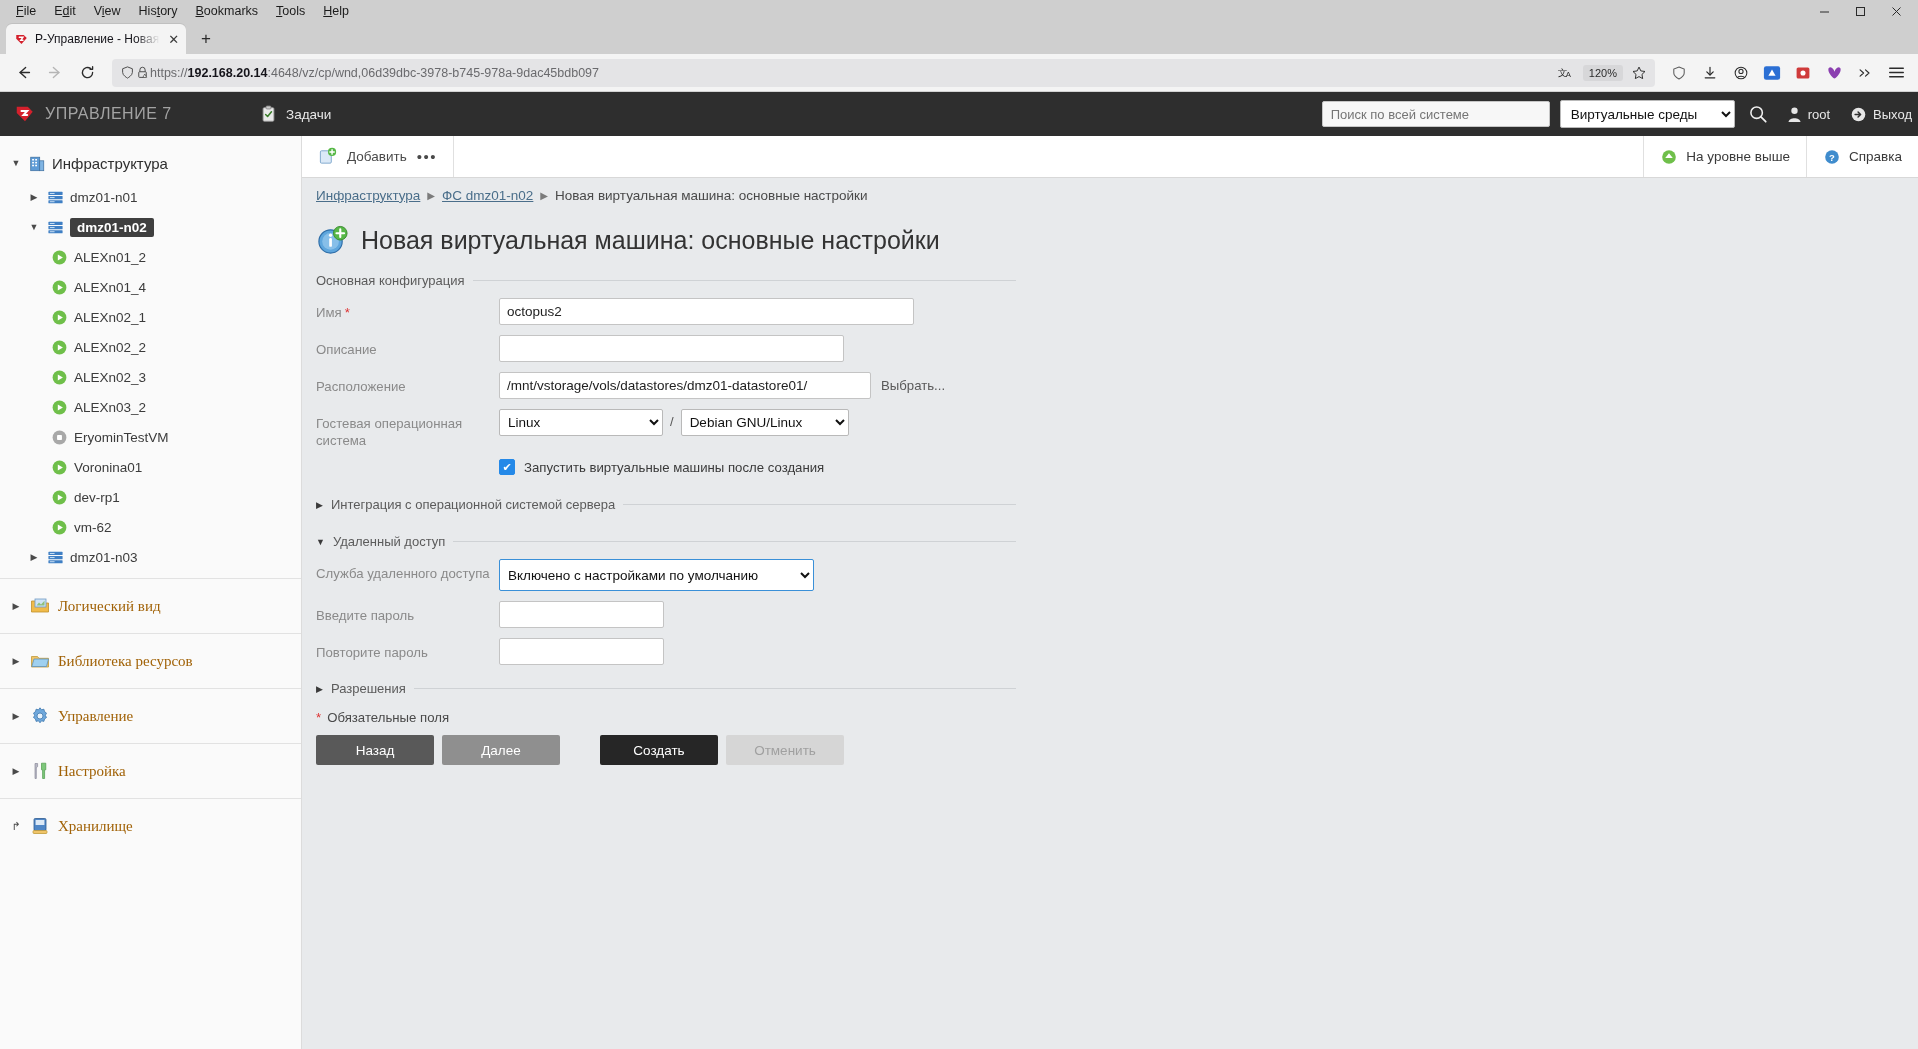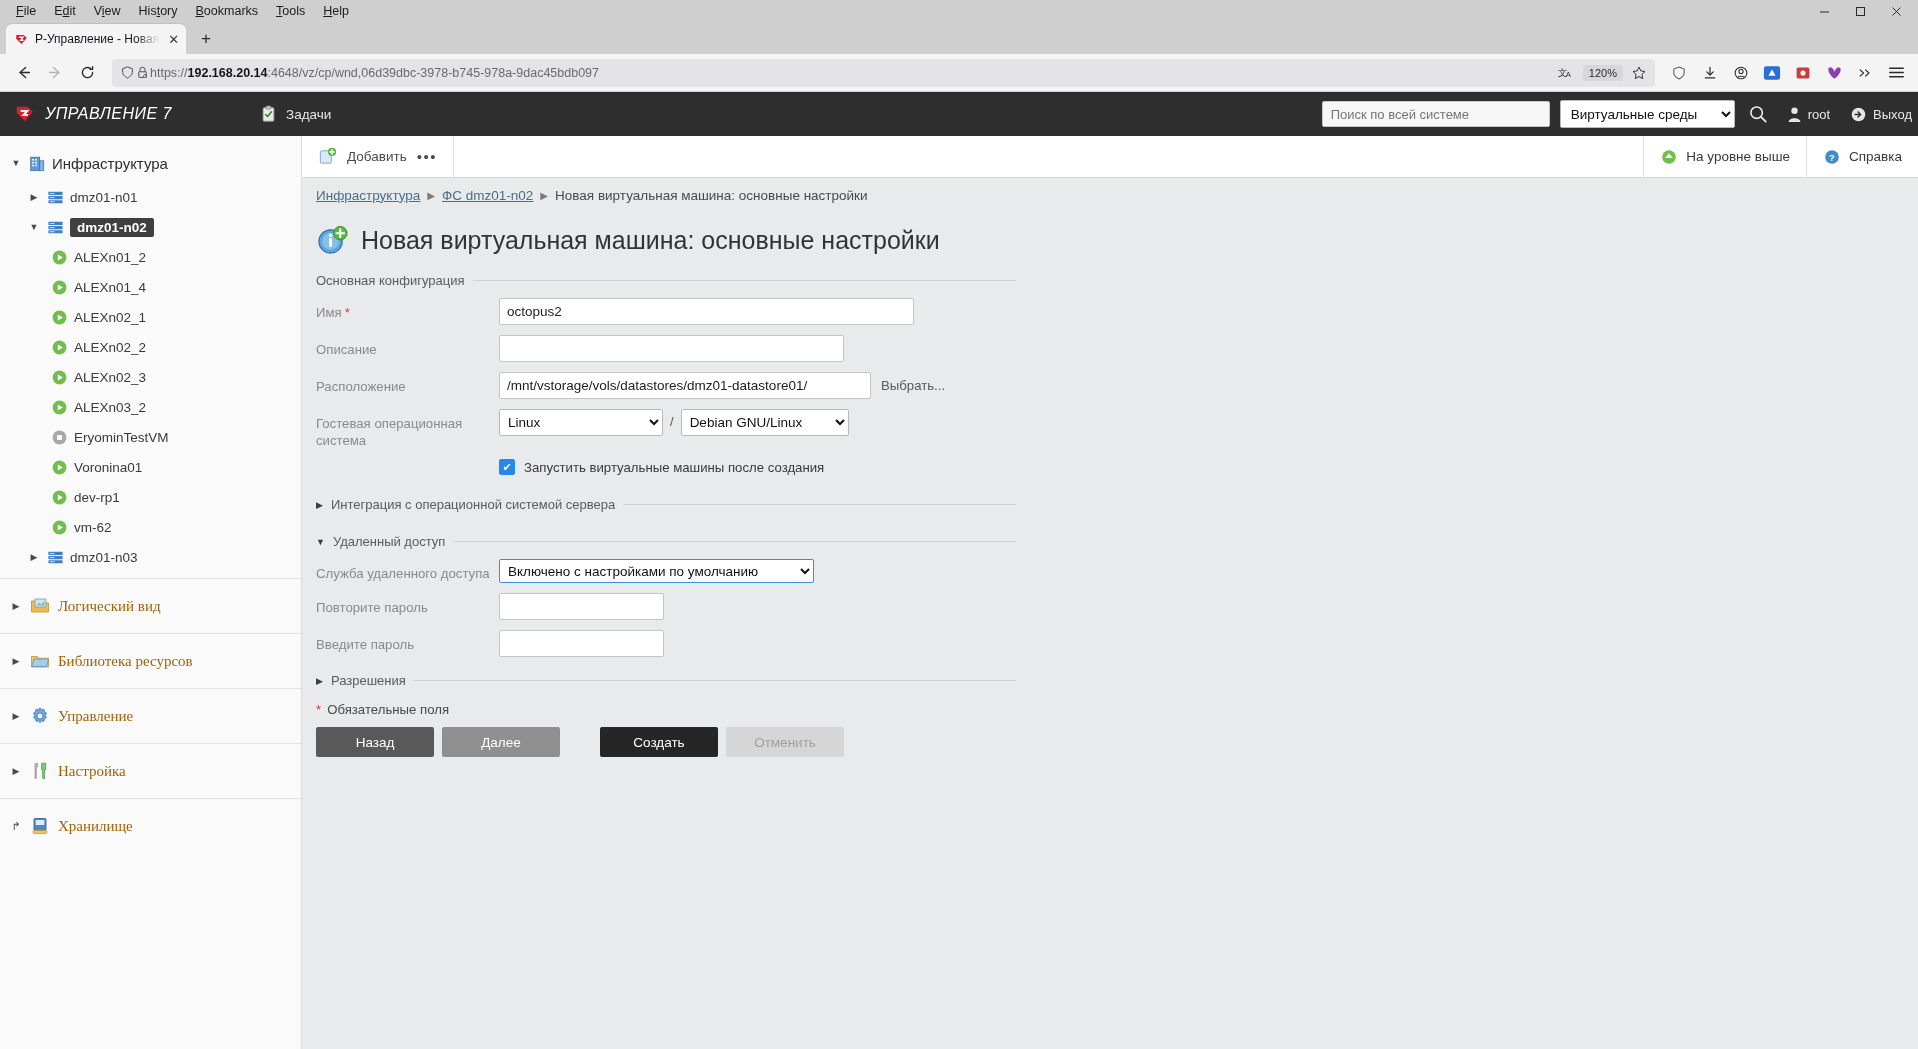--- a/index.html
+++ b/index.html
@@ -62,21 +62,21 @@
     background:#d7d7d9; border-radius:3px; font-size:11px; color:#2b2b2b; padding:2px 6px;
   }
   .toolbar-icons{ display:flex; align-items:center; gap:3px; }
   .tb-ic{ width:28px; height:28px; display:flex; align-items:center; justify-content:center; color:#2b2b2b; position:relative;}
 
   
   .app-header{
     height:44px; background:#2e2e2e; display:flex; align-items:center; color:#fff;
   }
   .brand{ display:flex; align-items:center; gap:9px; padding-left:14px; width:225px; }
-  .brand-text{ font-size:16px; letter-spacing:.5px; font-weight:400; color:#ffffff;font-style:italic; }
+  .brand-text{ font-size:16px; letter-spacing:.5px; font-weight:400; color:#a3a3a3; }
   .tasks{ display:flex; align-items:center; gap:9px; margin-left:35px; }
   .tasks-label{ font-size:13.5px; color:#e8e8e8; }
   .header-right{ margin-left:auto; display:flex; align-items:center; gap:10px; padding-right:6px; }
   .search-input{
     width:228px; height:26px; background:#f7f7f7; border:1px solid #c6c6c6; border-radius:2px;
     font-size:13px; color:#8a8a8a; padding:0 8px; font-family:inherit;
   }
   .env-select{
     width:175px; height:28px; background:#fff; border:1px solid #b9b9b9; border-radius:2px;
     font-size:13.5px; color:#111; padding:0 6px; font-family:inherit;
@@ -155,21 +155,21 @@
   }
   .inp-name{ width:415px; }
   .inp-desc{ width:345px; }
   .inp-loc{ width:372px; }
   .select{
     height:27px; border:1px solid #b9b9b9; background:#fff; border-radius:2px;
     font-size:13.5px; color:#111; font-family:inherit; padding:0 4px;
   }
   .sel-ostype{ width:164px; }
   .sel-osname{ width:168px; }
-  .sel-remote{ width:315px; height:24px; border:1px solid #3a90d8; }
+  .sel-remote{ width:315px; height:32px; border:1px solid #3a90d8; }
   .slash{ margin:0 7px; color:#555; padding-top:5px; font-size:13px;}
   .link-choose{ margin-left:10px; padding-top:6px; font-size:13.2px; color:#5a5a5a; }
 
   .chk-row{ display:flex; align-items:center; gap:9px; margin:4px 0 0 183px; }
   .chk{
     width:16px; height:16px; background:#2489e8; border:1px solid #2489e8; border-radius:2px;
     display:flex; align-items:center; justify-content:center; color:#fff; font-size:11px; line-height:1;
   }
   .chk-lbl{ font-size:13.2px; color:#3a3a3a; }
 
@@ -740,26 +740,26 @@
           </div>
 
           <div class="row">
             <div class="row-label">Служба удаленного доступа</div>
             <select class="select sel-remote">
               <option>Включено с настройками по умолчанию</option>
             </select>
           </div>
 
           <div class="row">
+            <div class="row-label">Введите пароль</div>
+            <input class="inp inp-pwd" type="password" value="" style="">
+          </div>
+
+          <div class="row">
             <div class="row-label">Повторите пароль</div>
-            <input class="inp inp-pwd" type="password" value="" style="">
-          </div>
-
-          <div class="row">
-            <div class="row-label">Введите пароль</div>
             <input class="inp inp-pwd" type="password" value="" style="">
           </div>
         </div>
 
         <div class="fieldset" style="margin-top:16px;">
           <div class="legend">
             <span class="caret">▶</span>
             <span>Разрешения</span>
             <span class="line"></span>
           </div>

